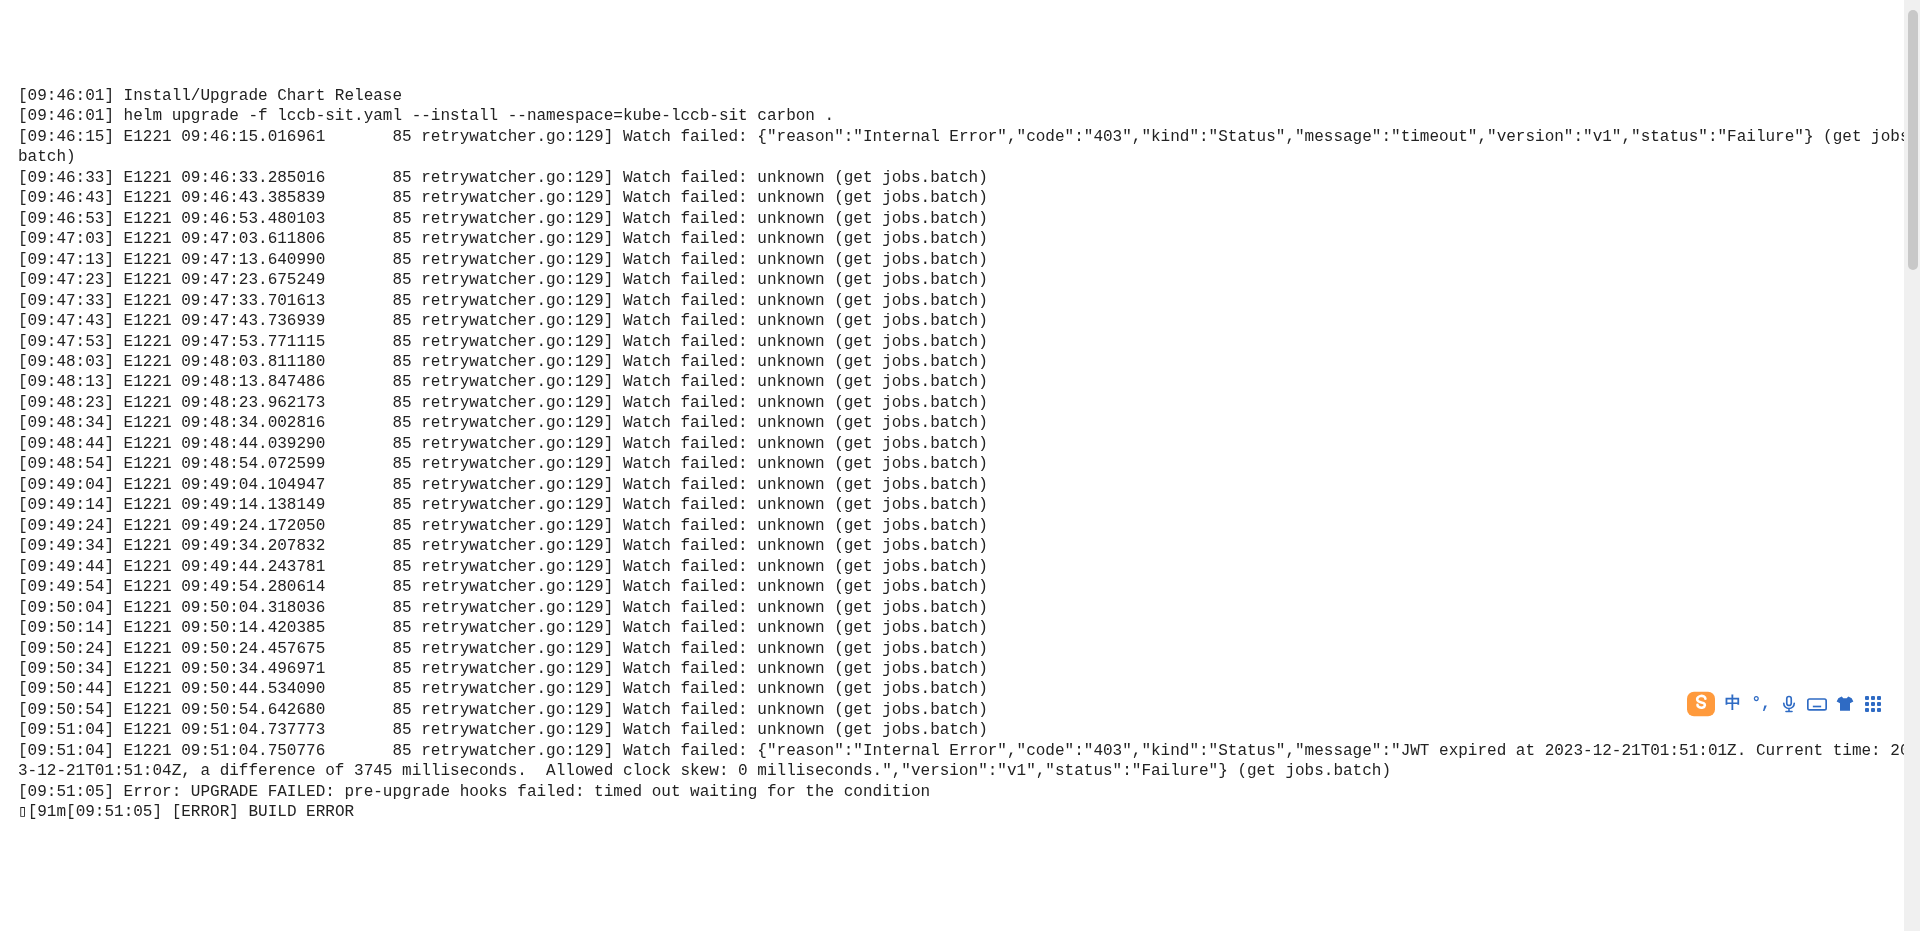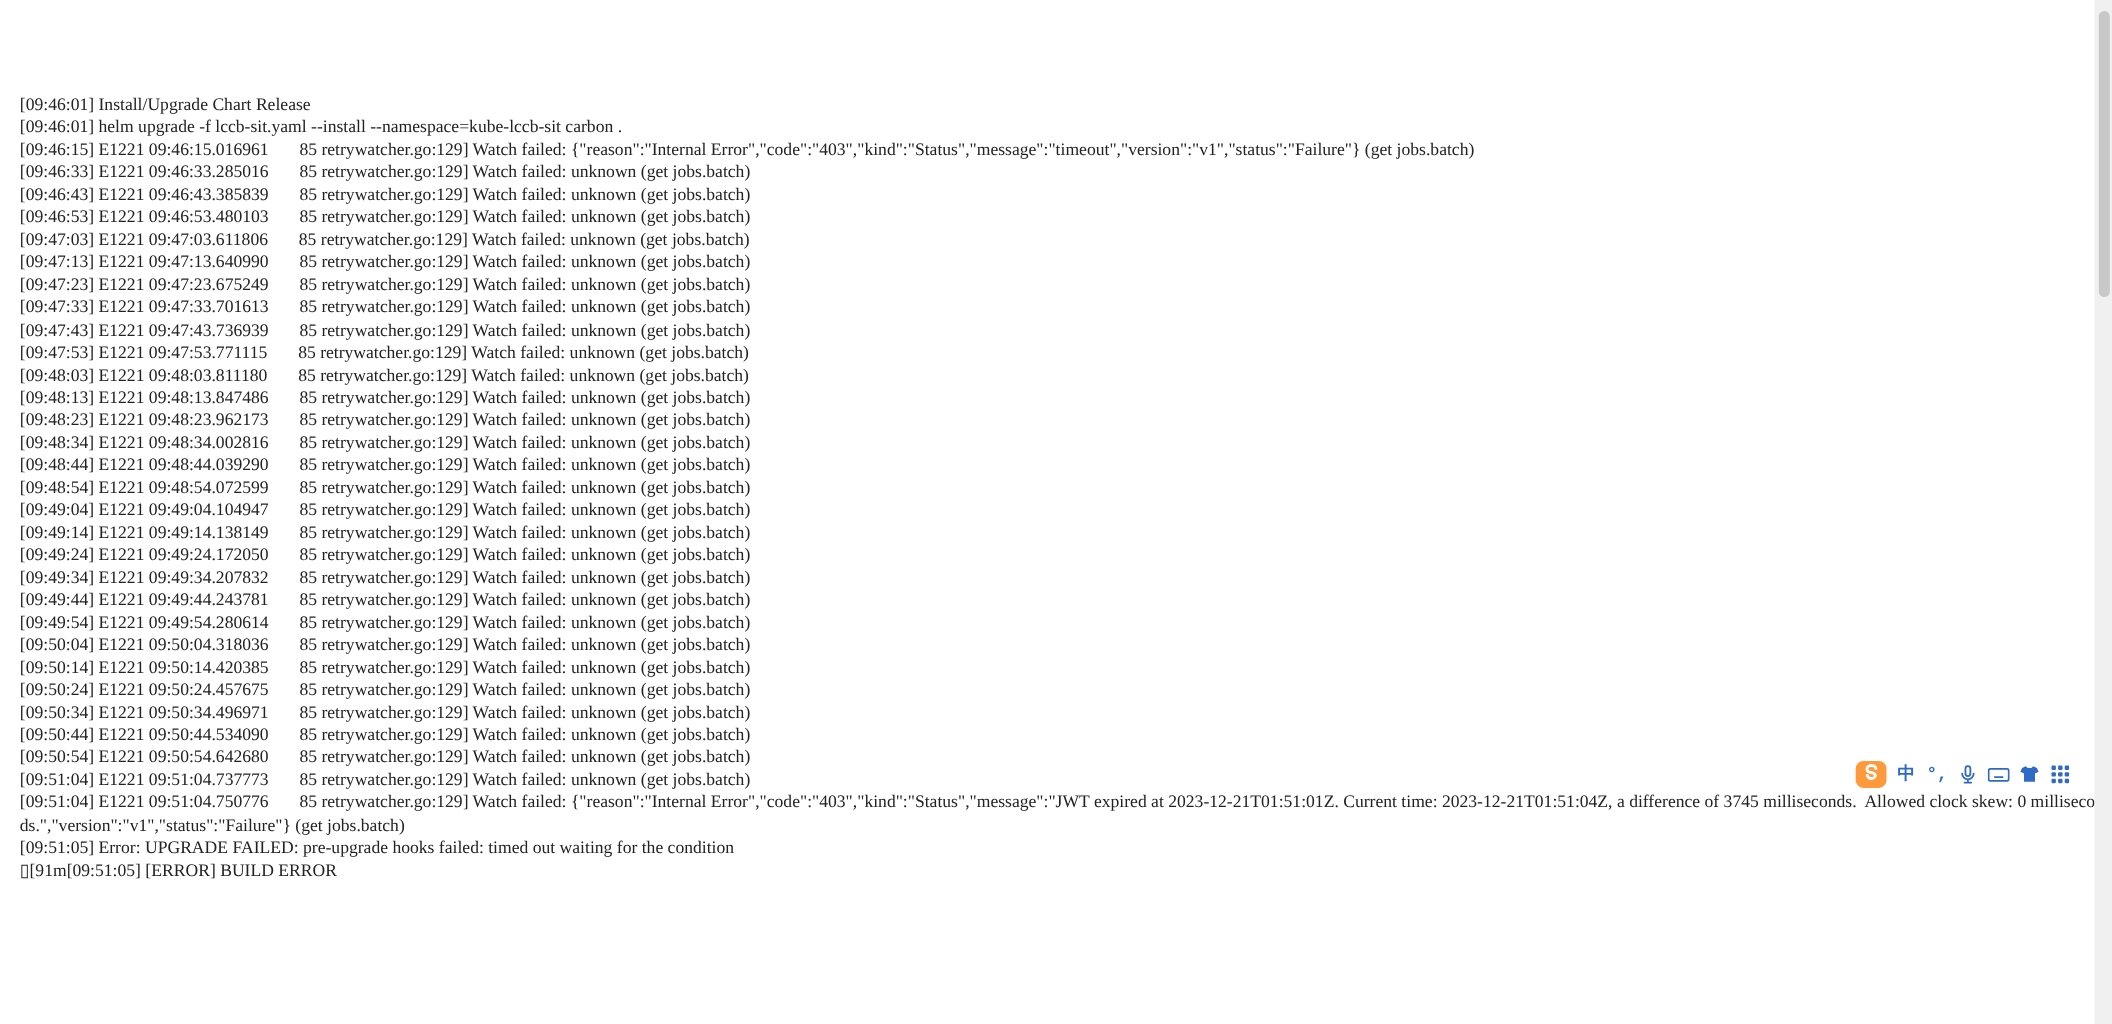--- a/index.html
+++ b/index.html
@@ -13,21 +13,20 @@
       white-space: pre;
       overflow-x: hidden;
       width: 1920px;
       height: 931px;
       position: relative;
     }
     .log-line {
       display: block;
       white-space: pre-wrap;
       word-break: break-all;
-      font-family: Liberation Serif, serif;
     }
     .ime-bar {
       position: absolute;
       right: 30px;
       top: 688px;
       display: flex;
       align-items: center;
       gap: 6px;
       padding: 2px 6px;
     }

